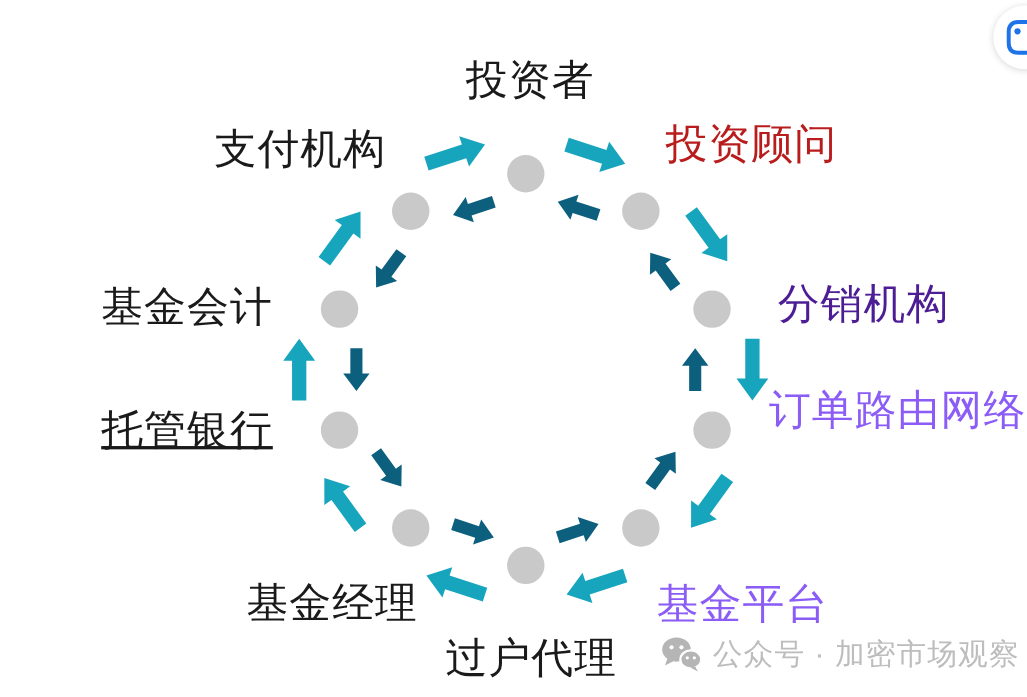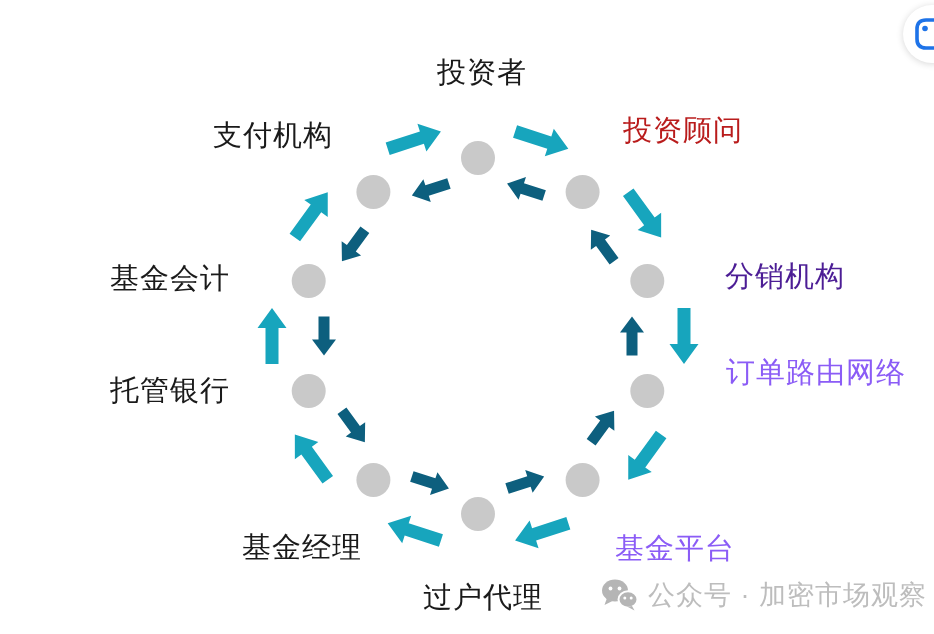--- a/index.html
+++ b/index.html
@@ -7,21 +7,21 @@
     position: relative;
     width: 934px;
     height: 634px;
     background: #ffffff;
     overflow: hidden;
     font-family: "Liberation Sans", "DejaVu Sans", sans-serif;
   }
   .node-label {
     position: absolute;
     transform: translate(-50%, -50%);
-    font-size: 29px;
+    font-size: 38px;
     color: #1a1a1a;
     white-space: nowrap;
     letter-spacing: 1px;
   }
   #cycle-svg {
     position: absolute;
     left: 0; top: 0;
   }
   .watermark {
     position: absolute;
@@ -91,21 +91,21 @@
       <path d="M -19.5 -5.5 L 3.5 -5.5 L 3.5 -12 L 19.5 0 L 3.5 12 L 3.5 5.5 L -19.5 5.5 Z" fill="#0D5F7E" transform="translate(430.4 189.5) rotate(162)"></path>
     </svg>
 
   <div class="node-label" style="left: 482px; top: 73px; color: rgb(26, 26, 26);">投资者</div>
   <div class="node-label" style="left: 683px; top: 131px; color: #b91c1c;">投资顾问</div>
   <div class="node-label" style="left: 785px; top: 277px; color: #4c1d95;">分销机构</div>
   <div class="node-label" style="left: 816px; top: 373px; color: #8b5cf6;">订单路由网络</div>
   <div class="node-label" style="left: 675px; top: 549px; color: #8b5cf6;">基金平台</div>
   <div class="node-label" style="left: 483px; top: 598px; color: rgb(26, 26, 26);">过户代理</div>
   <div class="node-label" style="left: 302px; top: 548px; color: rgb(26, 26, 26);">基金经理</div>
-  <div class="node-label" style="left: 170px; top: 391px; color: rgb(26, 26, 26);">托管银行</div>
+  <div class="node-label" style="left: 170px; top: 391px; color: rgb(26, 26, 26); text-decoration: underline;">托管银行</div>
   <div class="node-label" style="left: 170px; top: 279px; color: rgb(26, 26, 26);">基金会计</div>
   <div class="node-label" style="left: 273px; top: 136px; color: rgb(26, 26, 26);">支付机构</div>
 
   <div class="watermark">
     <svg width="37" height="36" viewBox="0 0 37 36">
       <g fill="#b5b5b5">
         <ellipse cx="14" cy="13.5" rx="13" ry="11"></ellipse>
         <polygon points="6,21 3.5,28 12.5,23.5"></polygon>
         <g>
           <ellipse cx="27" cy="22.5" rx="9.5" ry="8.2" stroke="#ffffff" stroke-width="2"></ellipse>

